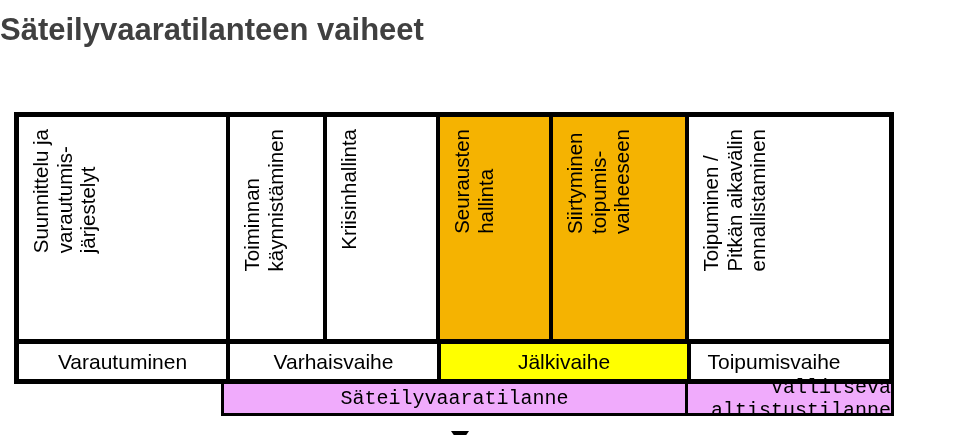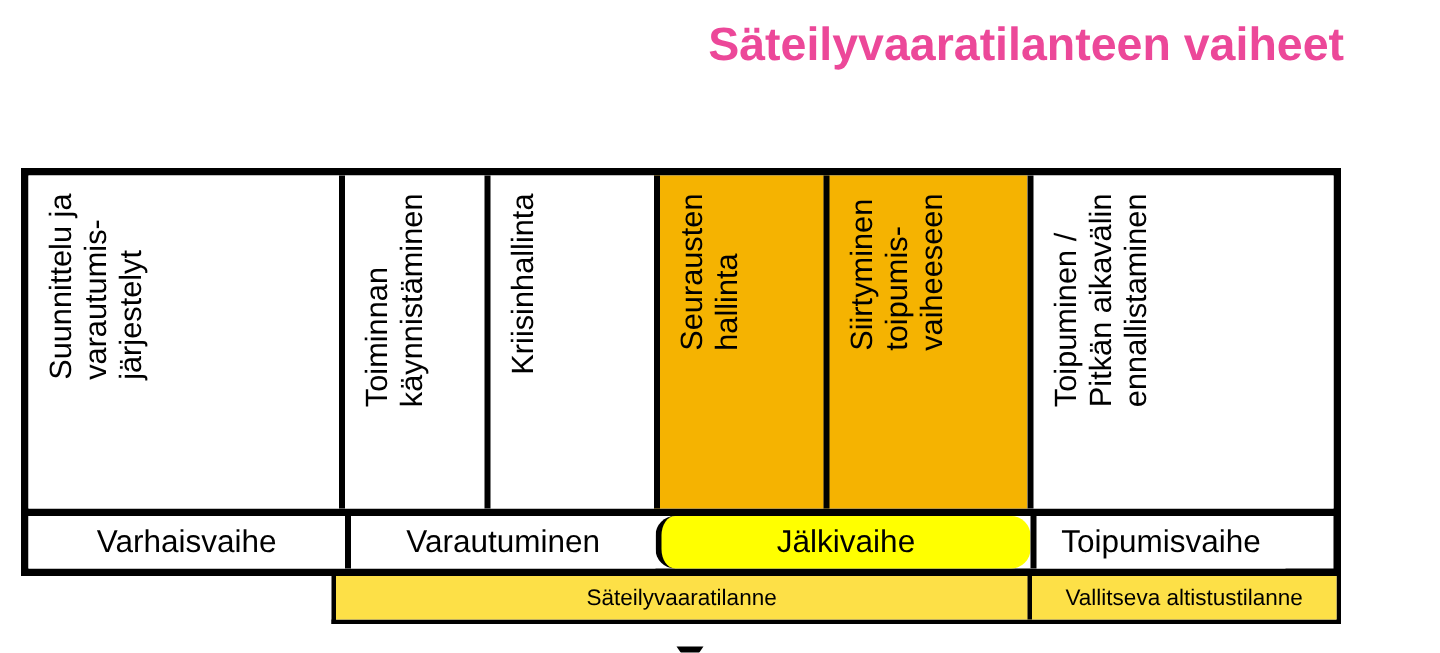--- a/index.html
+++ b/index.html
@@ -13,24 +13,24 @@
     font-family: "Liberation Sans", sans-serif;
     position: relative;
     overflow: hidden;
   }
 
   #title {
     position: absolute;
     top: 12px;
     left: 0;
     width: 896px;
-    text-align: right;
+    text-align: left;
     font-size: 31px;
     font-weight: bold;
-    color: #ec4899;
+    color: #404040;
     letter-spacing: 0px;
   }
 
   #diagram {
     position: absolute;
     left: 14px;
     top: 112px;
     width: 880px;
   }
 
@@ -93,42 +93,42 @@
     justify-content: center;
     font-size: 21px;
     color: #000;
     background: #fff;
   }
   .pcell + .pcell {
     border-left: 4px solid #000;
   }
   .pcell.yellow {
     background: #ffff00;
-    border-radius: 13px;
   }
 
   
   .band-bottom {
     display: flex;
     height: 32px;
     margin-left: 207px;
     width: 673px;
     box-sizing: border-box;
     border: 3px solid #000;
     border-top: 0;
     background: #fff;
   }
   .bcell {
     box-sizing: border-box;
     display: flex;
     align-items: center;
     justify-content: center;
-    font-size: 15px;
+    font-size: 20px;
     color: #000;
-    background: #fde047;
+    background: #f0abfc;
+    font-family: Liberation Mono, monospace;
   }
   .bcell + .bcell {
     border-left: 3px solid #000;
     text-align: right;
   }
 
   
   .marker {
     position: absolute;
     left: 437px;
@@ -182,22 +182,22 @@
     <div class="vcell" style="width:204px">
       <div class="vlabel-wrap">
           <span class="vtext">Toipuminen /
 Pitkän aikavälin
 ennallistaminen</span>
         </div>
     </div>
   </div>
 
   <div class="band-phases">
+    <div class="pcell" style="width:207px">Varautuminen</div>
     <div class="pcell" style="width:211px">Varhaisvaihe</div>
-    <div class="pcell" style="width:207px">Varautuminen</div>
     <div class="pcell yellow" style="width:250px">Jälkivaihe</div>
     <div class="pcell" style="width:170px">Toipumisvaihe</div>
   </div>
 
   <div class="band-bottom">
     <div class="bcell" style="width:465px">Säteilyvaaratilanne</div>
     <div class="bcell" style="width:208px">Vallitseva altistustilanne</div>
   </div>
 
   <div class="marker"></div>

